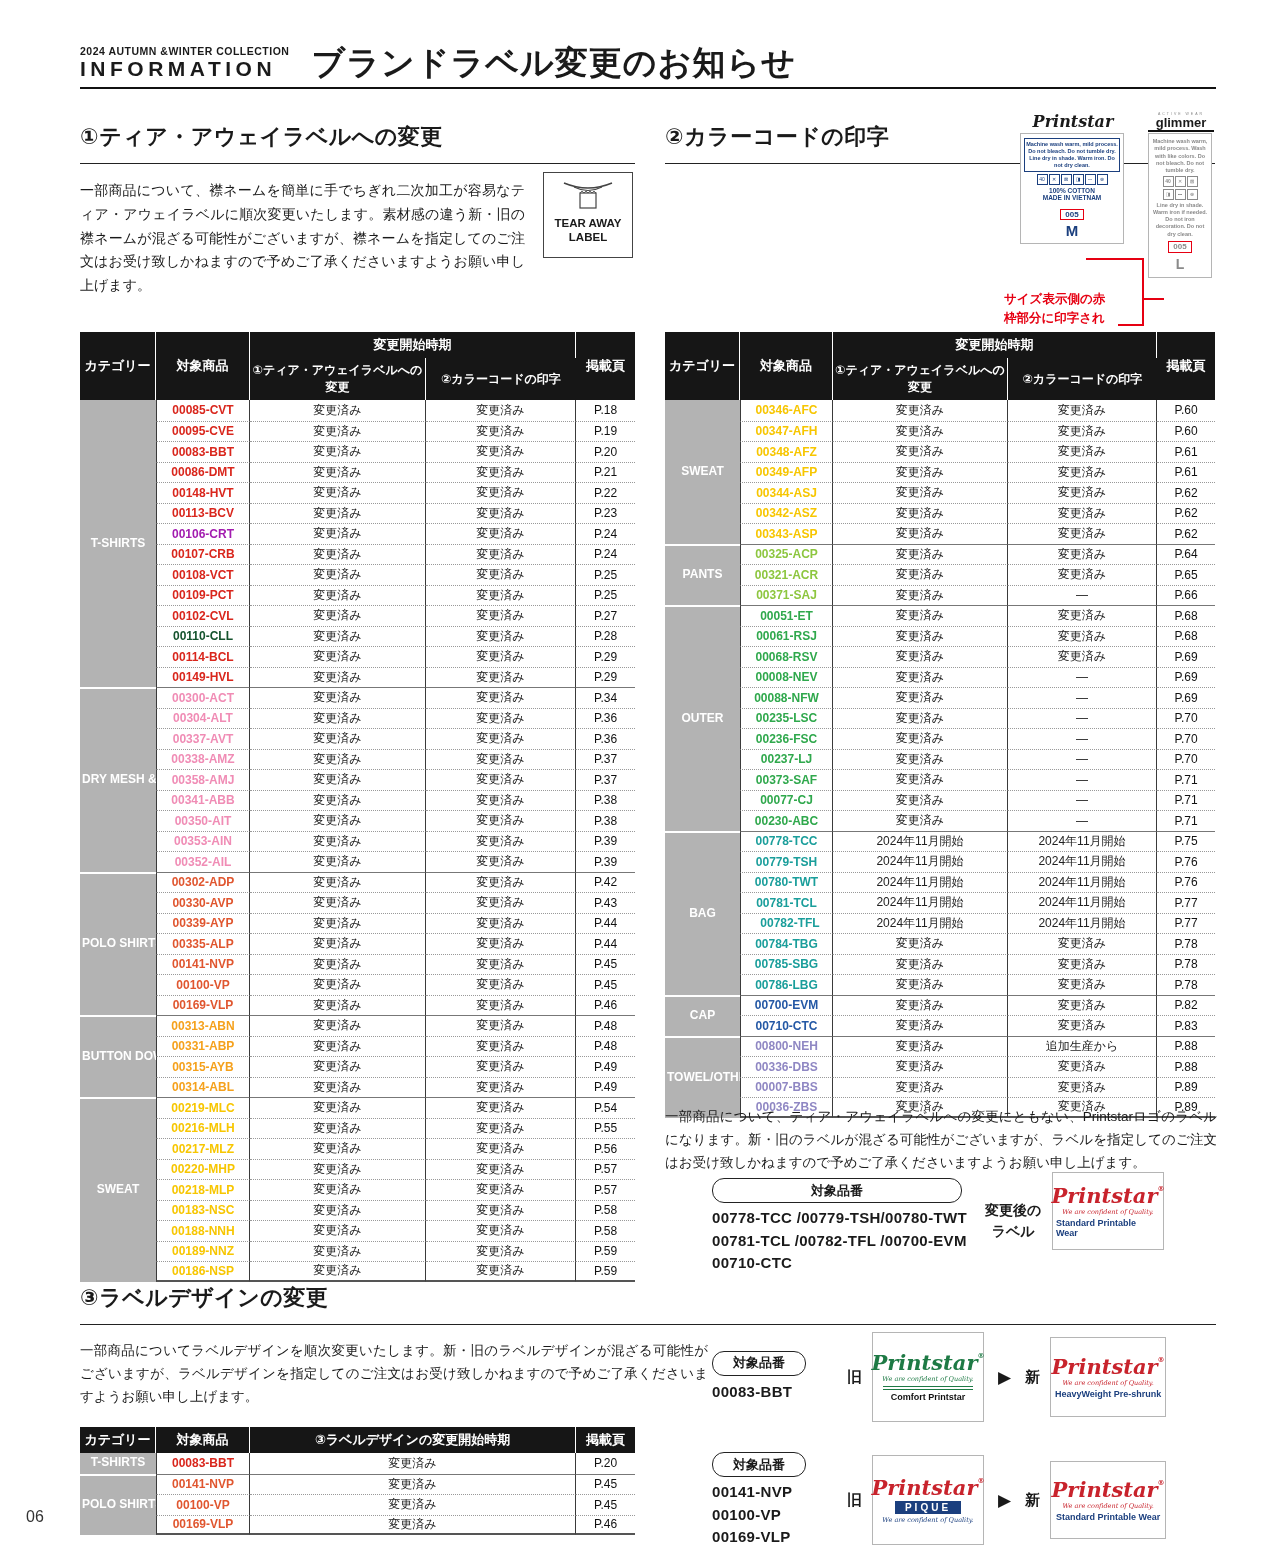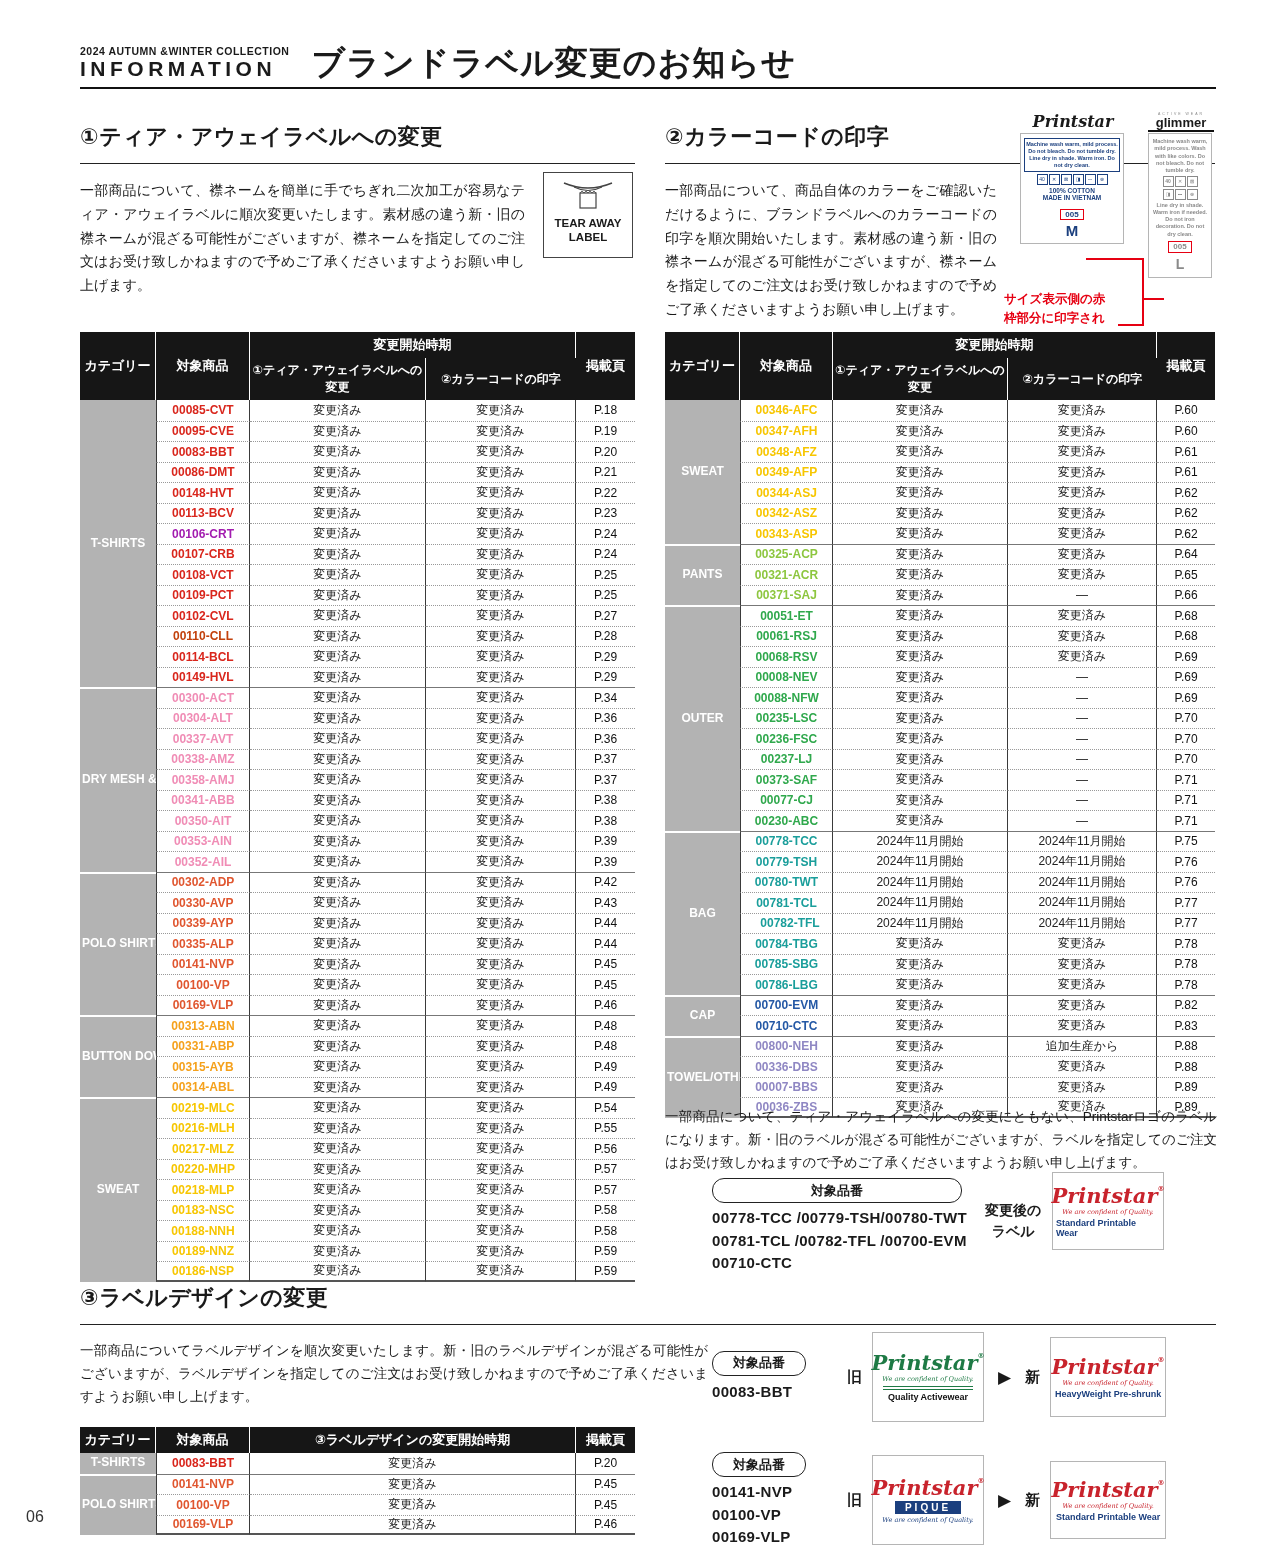--- a/index.html
+++ b/index.html
@@ -89,21 +89,20 @@
     <path d="M12 8 Q26 15 40 8" fill="none" stroke="#444" stroke-width="1.2"></path>
     <rect x="18" y="14" width="16" height="15" fill="none" stroke="#444" stroke-width="1.2"></rect>
     <path d="M18 14 l2 -2 2 2 2 -2 2 2 2 -2 2 2 2 -2 2 2" fill="none" stroke="#444" stroke-width="0.8"></path>
   </svg>
   <div>TEAR AWAY</div>
   <div>LABEL</div>
 </div>
 
 <div class="abs" style="left:665px;top:122px;width:550px;">
   <div class="sec-h" style="width:550px;">②カラーコードの印字</div>
-  <div class="para" style="margin-top:15px;width:332px;">一部商品について、商品自体のカラーをご確認いただけるように、ブランドラベルへのカラーコードの印字を順次開始いたします。素材感の違う新・旧の襟ネームが混ざる可能性がございますが、襟ネームを指定してのご注文はお受け致しかねますので予めご了承くださいますようお願い申し上げます。</div>
 </div>
 
 <div class="abs" style="left:1020px;top:112px;width:200px;height:250px;">
   <div class="lbl-col" style="left:0;width:106px;">
     <div class="ps-script" style="font-size:16px;text-align:center;">Printstar</div>
     <div class="care-box" style="width:104px;margin-top:2px;text-align:center;padding-bottom:4px;">
       <div class="care-inner">Machine wash warm, mild process. Do not bleach. Do not tumble dry. Line dry in shade. Warm iron. Do not dry clean.</div>
       <div class="icon-row navy" id="ps-icons">
           <span class="cicon">40</span>
           <span class="cicon">✕</span>
@@ -229,21 +228,21 @@
           <td class="mid">変更済み</td>
           <td class="page">P.25</td>
         </tr>
         <tr class="rsep">
           <td class="code" style="color: rgb(217, 38, 28);">00102-CVL</td>
           <td class="mid">変更済み</td>
           <td class="mid">変更済み</td>
           <td class="page">P.27</td>
         </tr>
         <tr class="rsep">
-          <td class="code" style="color: #c2410c;">00110-CLL</td>
+          <td class="code" style="color: #14532d;">00110-CLL</td>
           <td class="mid">変更済み</td>
           <td class="mid">変更済み</td>
           <td class="page">P.28</td>
         </tr>
         <tr class="rsep">
           <td class="code" style="color: rgb(217, 38, 28);">00114-BCL</td>
           <td class="mid">変更済み</td>
           <td class="mid">変更済み</td>
           <td class="page">P.29</td>
         </tr>
@@ -745,21 +744,21 @@
 <div class="abs" style="left:712px;top:1332px;display:flex;align-items:center;">
   <div style="width:135px;">
     <div class="pill" style="width:92px;">対象品番</div>
     <div class="codes-bold" style="margin-top:5px;">00083-BBT</div>
   </div>
   <div class="oldnew" style="margin:0 10px 0 0;">旧</div>
   <div class="plabel" style="width:112px;height:90px;">
     <div class="brand ps-script green"><span>Printstar</span><span class="reg">®</span></div>
     <div class="tag green">We are confident of Quality.</div>
     <div class="dbl"></div>
-    <div class="prod" style="color:#111;">Quality Activewear</div>
+    <div class="prod" style="color:#111;">Comfort Printstar</div>
   </div>
   <div class="tri" style="margin:0 14px;">▶</div>
   <div class="oldnew" style="margin-right:10px;">新</div>
   <div class="plabel" style="width:116px;height:80px;">
     <div class="brand ps-script red-b"><span>Printstar</span><span class="reg">®</span></div>
     <div class="tag red-b">We are confident of Quality.</div>
     <div class="prod navy">HeavyWeight Pre-shrunk</div>
   </div>
 </div>
 

